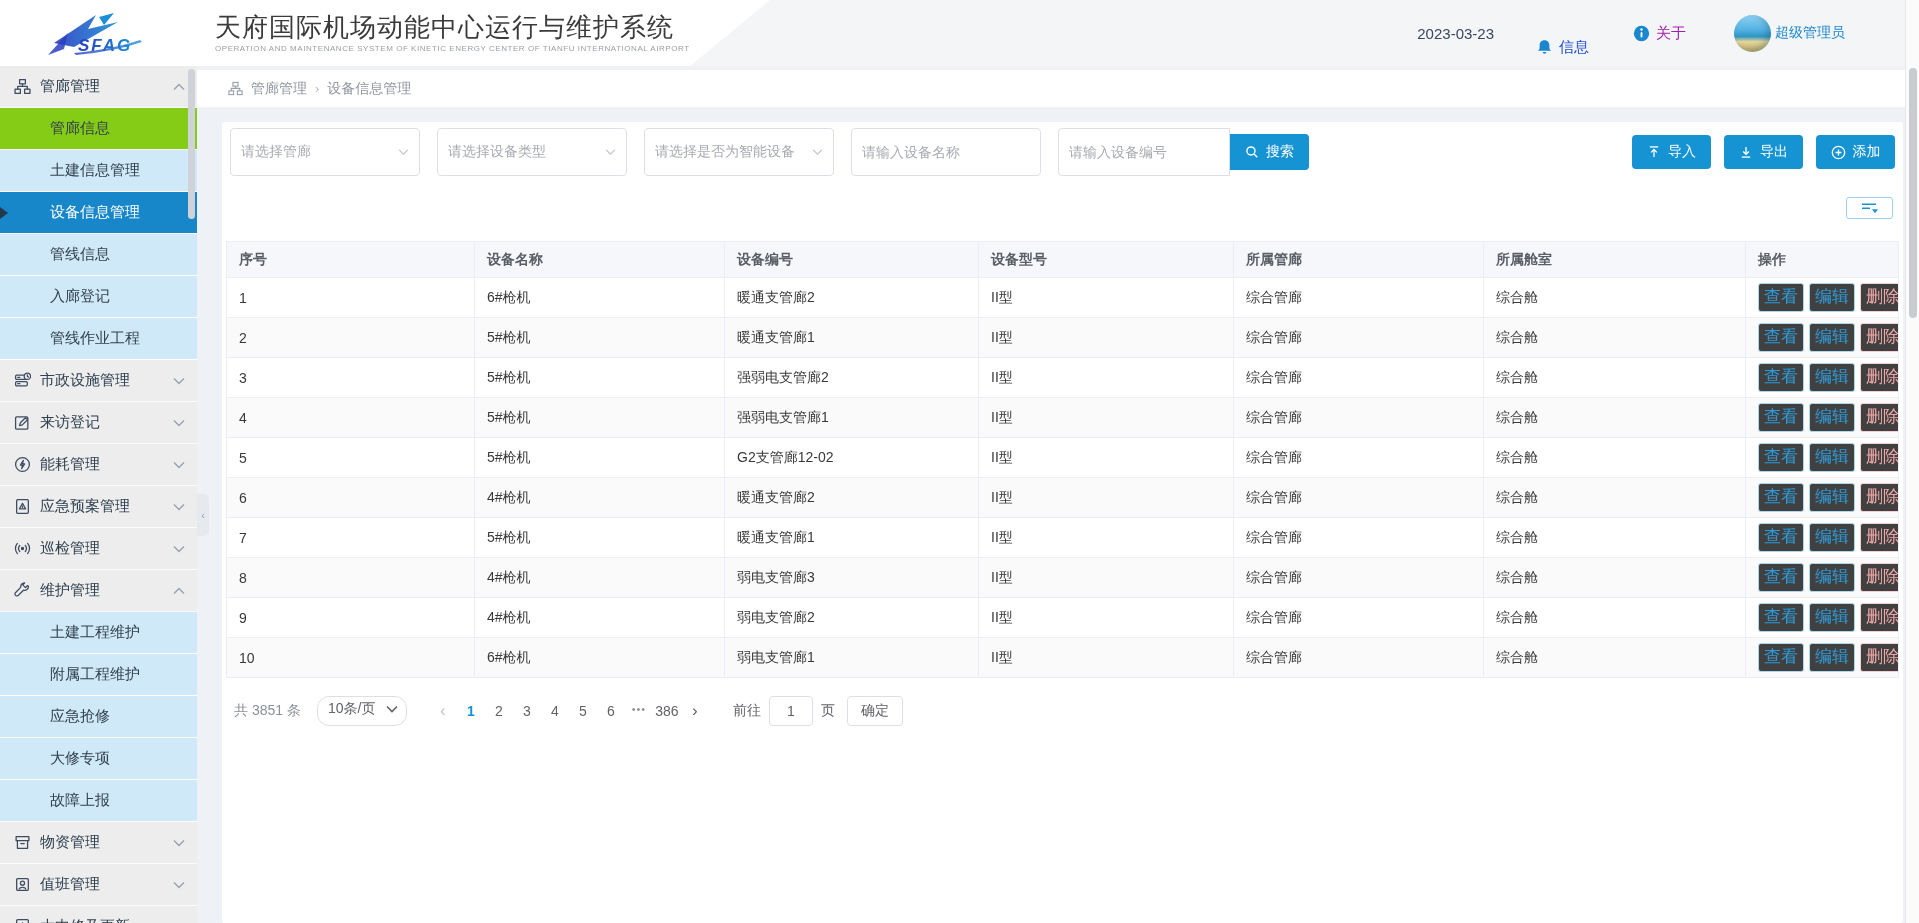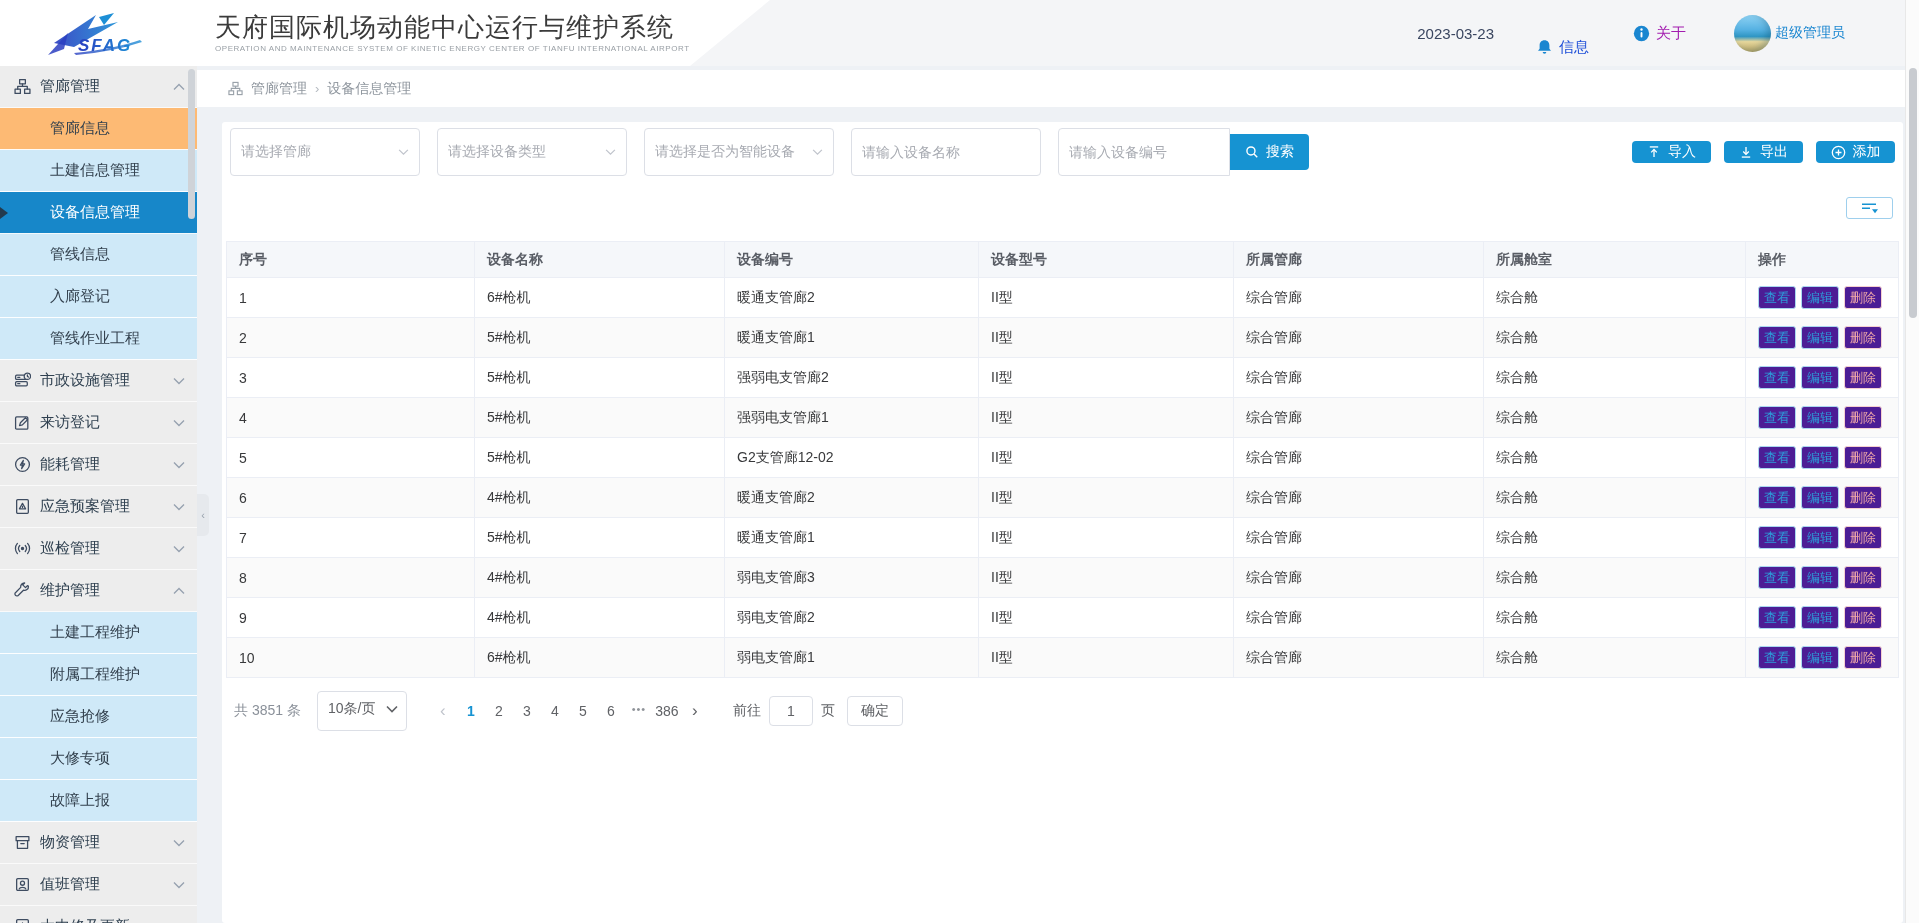--- a/index.html
+++ b/index.html
@@ -42,21 +42,21 @@
     height:42px; display:flex; align-items:center; padding:0 12px 0 14px;
     background:#ededed; border-bottom:1px solid #fafafa; cursor:pointer; color:#2f4050;
   }
   .nav-item .nav-label { flex:1; margin-left:9px; font-size:15px; }
   .nav-item .nav-caret { color:#97a2b0; display:flex; }
   .sub-item {
     height:42px; display:flex; align-items:center; padding-left:50px;
     background:#cfe9f8; border-bottom:1px solid rgba(255,255,255,.95);
     color:#33414e; font-size:15px; cursor:pointer; position:relative;
   }
-  .sub-item.hover { background:#fdba74; }
+  .sub-item.hover { background:#84cc16; }
   .sub-item.active { background:#1787c9; color:#fff; }
   .sub-item.active::before {
     content:""; position:absolute; left:0; top:50%; margin-top:-6px;
     border-top:6px solid transparent; border-bottom:6px solid transparent; border-left:8px solid #233a4d;
   }
   .side-scroll { position:absolute; right:2px; top:3px; width:7px; height:150px; background:#cfd3d8; border-radius:4px; }
   .collapse-tab {
     position:absolute; left:197px; top:428px; width:12px; height:42px; background:#e6e9ed;
     border-radius:0 5px 5px 0; display:flex; align-items:center; justify-content:center;
     color:#98a2ad; font-size:11px; cursor:pointer; z-index:4;
@@ -85,48 +85,48 @@
   .txt input::placeholder { color:#a8abb2; }
   .txt.short { width:172px; }
   .gap { width:17px; flex:0 0 17px; }
   .btn-primary {
     height:36px; background:#1693d2; color:#fff; border:none; border-radius:4px;
     display:flex; align-items:center; justify-content:center; gap:7px; font-size:14px;
     cursor:pointer; font-family:inherit;
   }
   .btn-search { width:79px; border-radius:0 4px 4px 0; margin-left:0;align-items:center; }
   .toolbar-right { margin-left:auto; display:flex; gap:13px; }
-  .toolbar-right .btn-primary { width:79px; height:22px; }
+  .toolbar-right .btn-primary { width:79px; height:34px; }
   
   .tools-row { display:flex; justify-content:flex-end; margin:21px 6px 0 0; height:22px; }
   .col-settings-btn {
     width:47px; height:22px; border:1px solid #9ecfed; border-radius:3px; background:#fff;
     display:flex; align-items:center; justify-content:center; cursor:pointer;
   }
   
   .tbl { width:100%; border-collapse:collapse; table-layout:fixed; margin-top:22px; }
   .tbl th, .tbl td {
     border:1px solid #ebeef5; font-size:14px; text-align:left; padding:0 0 0 12px;
     overflow:hidden; white-space:nowrap;
   }
   .tbl th { height:36px; background:#f5f7fa; color:#5a5e66; font-weight:bold; }
   .tbl td { height:40px; color:#38393b; }
   .tbl tr.even td { background:#fafafa; }
   .op-group { display:flex; gap:5px; align-items:center; }
   .op-btn {
-    font-size:13px; padding:2px 5px; border-radius:3px; background:#4c1d95; cursor:pointer;
+    font-size:17px; padding:2px 5px; border-radius:3px; background:#404040; cursor:pointer;
     font-family:inherit; line-height:1.35;
   }
   .op-view, .op-edit { color:#2d9bd8; border:1px solid #a9d8f0; }
   .op-del { color:#f0a8a8; border:1px solid #f6d0d0; }
   
   .pagination { display:flex; align-items:center; margin:17px 0 0 8px; height:32px; color:#606266; }
   .pg-total { color:#8a9099; margin-right:16px; }
   .pg-size {
-    width:90px; height:40px; border:1px solid #dcdfe6; border-radius:4px; display:flex;
+    width:90px; height:30px; border:1px solid #dcdfe6; border-radius:12px; display:flex;
     align-items:center; justify-content:space-between; padding:0 8px 4px 10px; cursor:pointer;
     color:#606266; margin-right:22px; background:#fff;
   }
   .pg-arrow { width:28px; text-align:center; font-size:17px; cursor:pointer; }
   .pg-arrow.disabled { color:#c0c4cc; }
   .pg-num { width:28px; text-align:center; cursor:pointer; font-size:14px; color:#606266; }
   .pg-num.active { color:#1693d2; font-weight:bold; }
   .pg-ellipsis { width:28px; text-align:center; color:#8f9399; letter-spacing:1px; font-size:11px; }
   .pg-goto { display:flex; align-items:center; gap:8px; margin-left:24px; }
   .pg-input {

